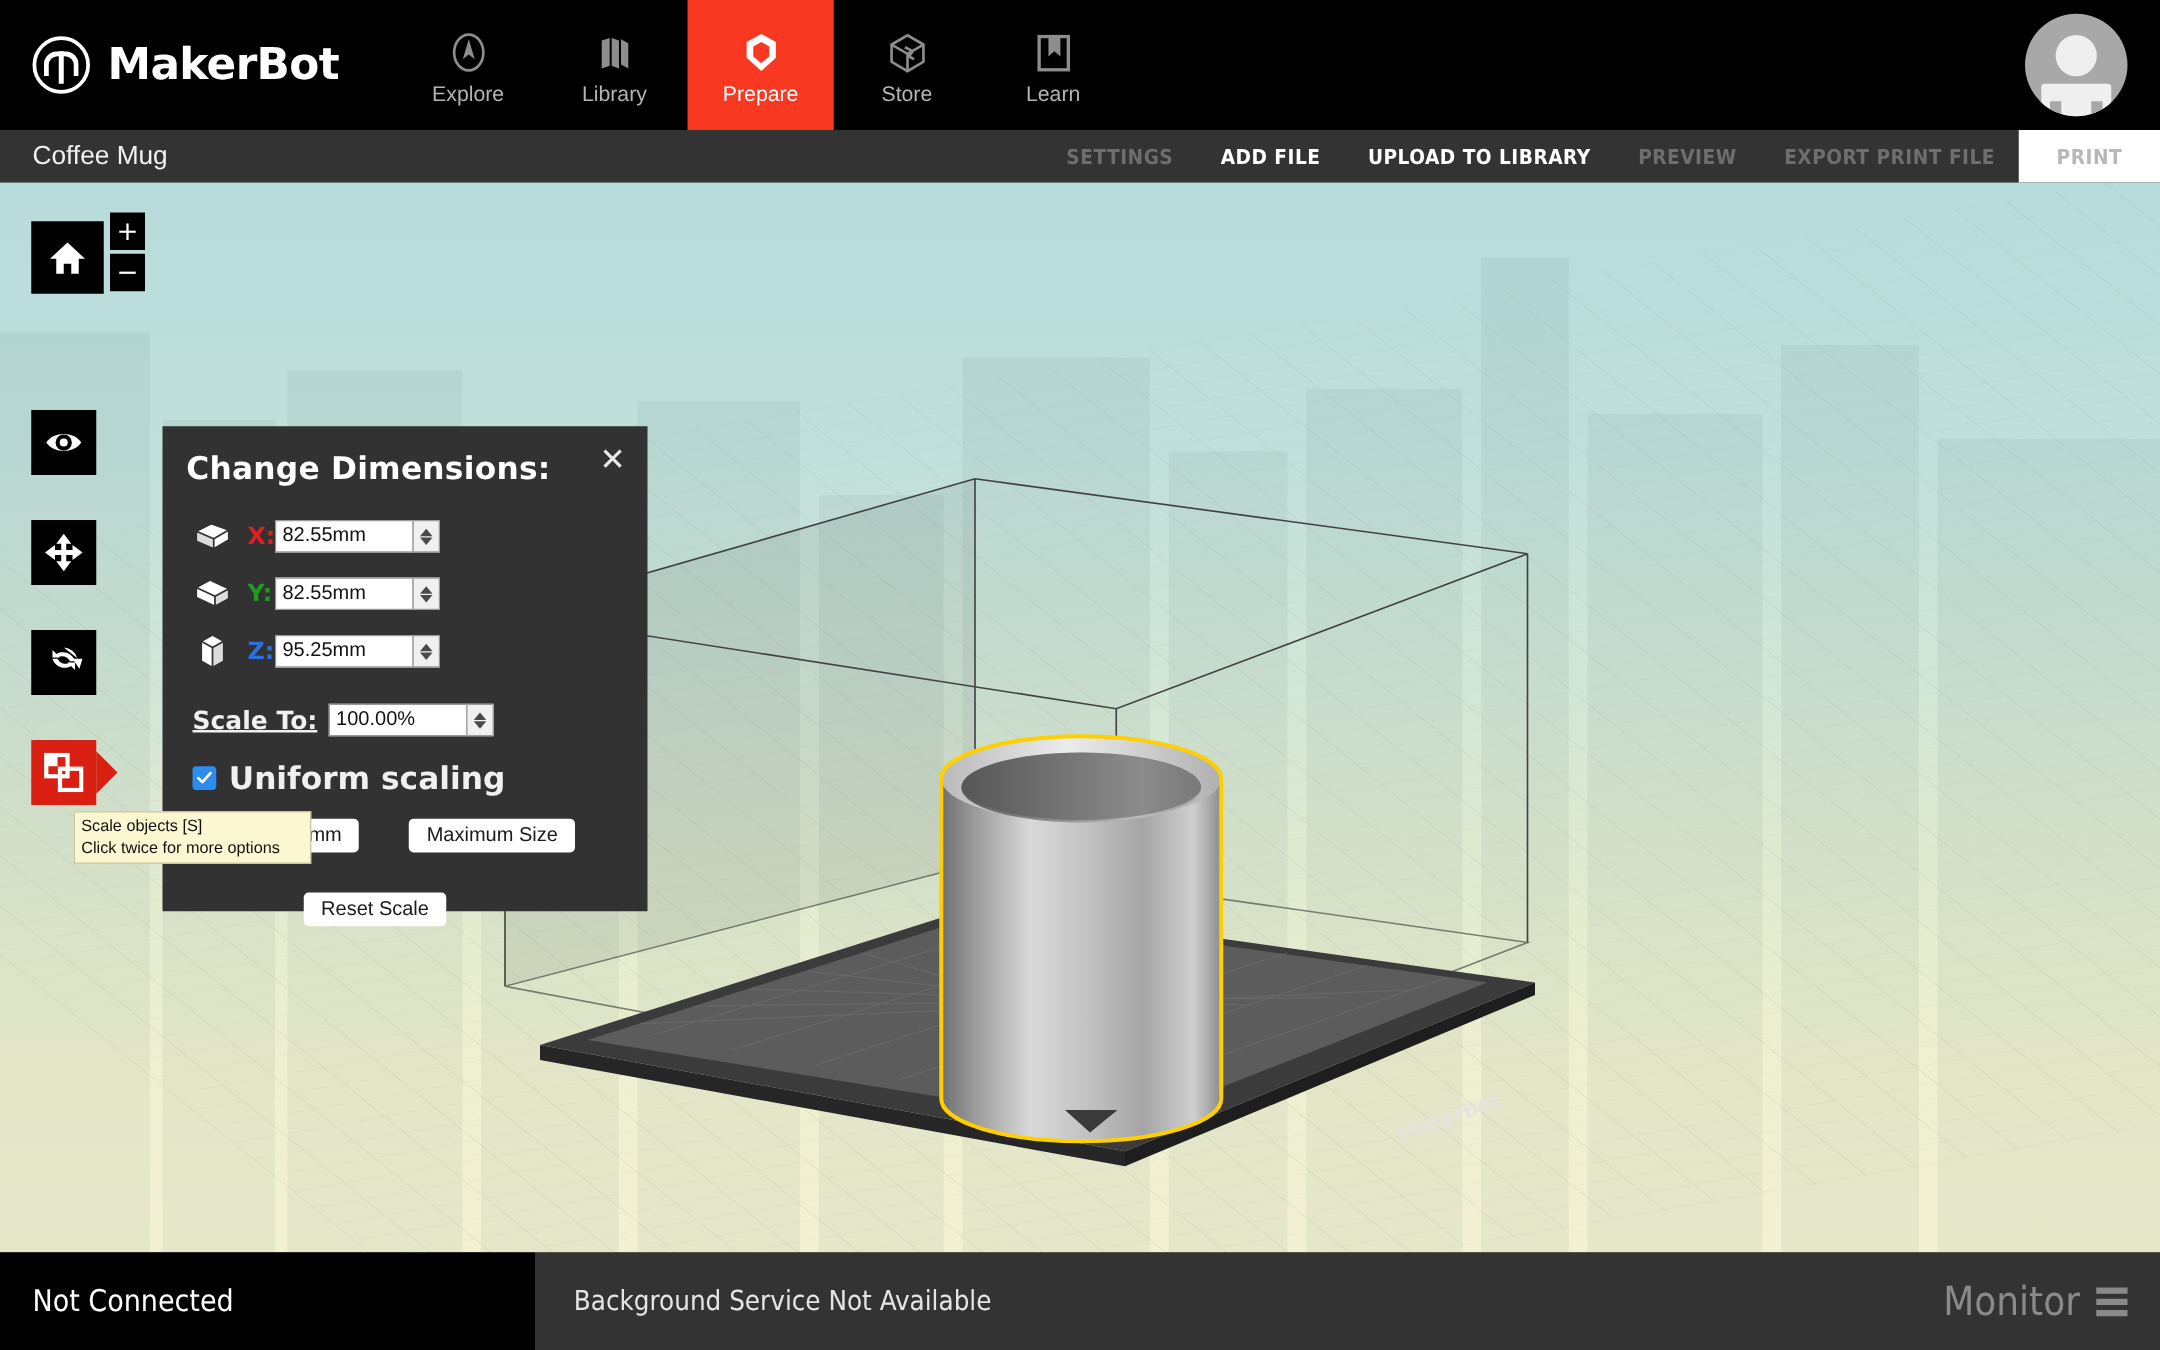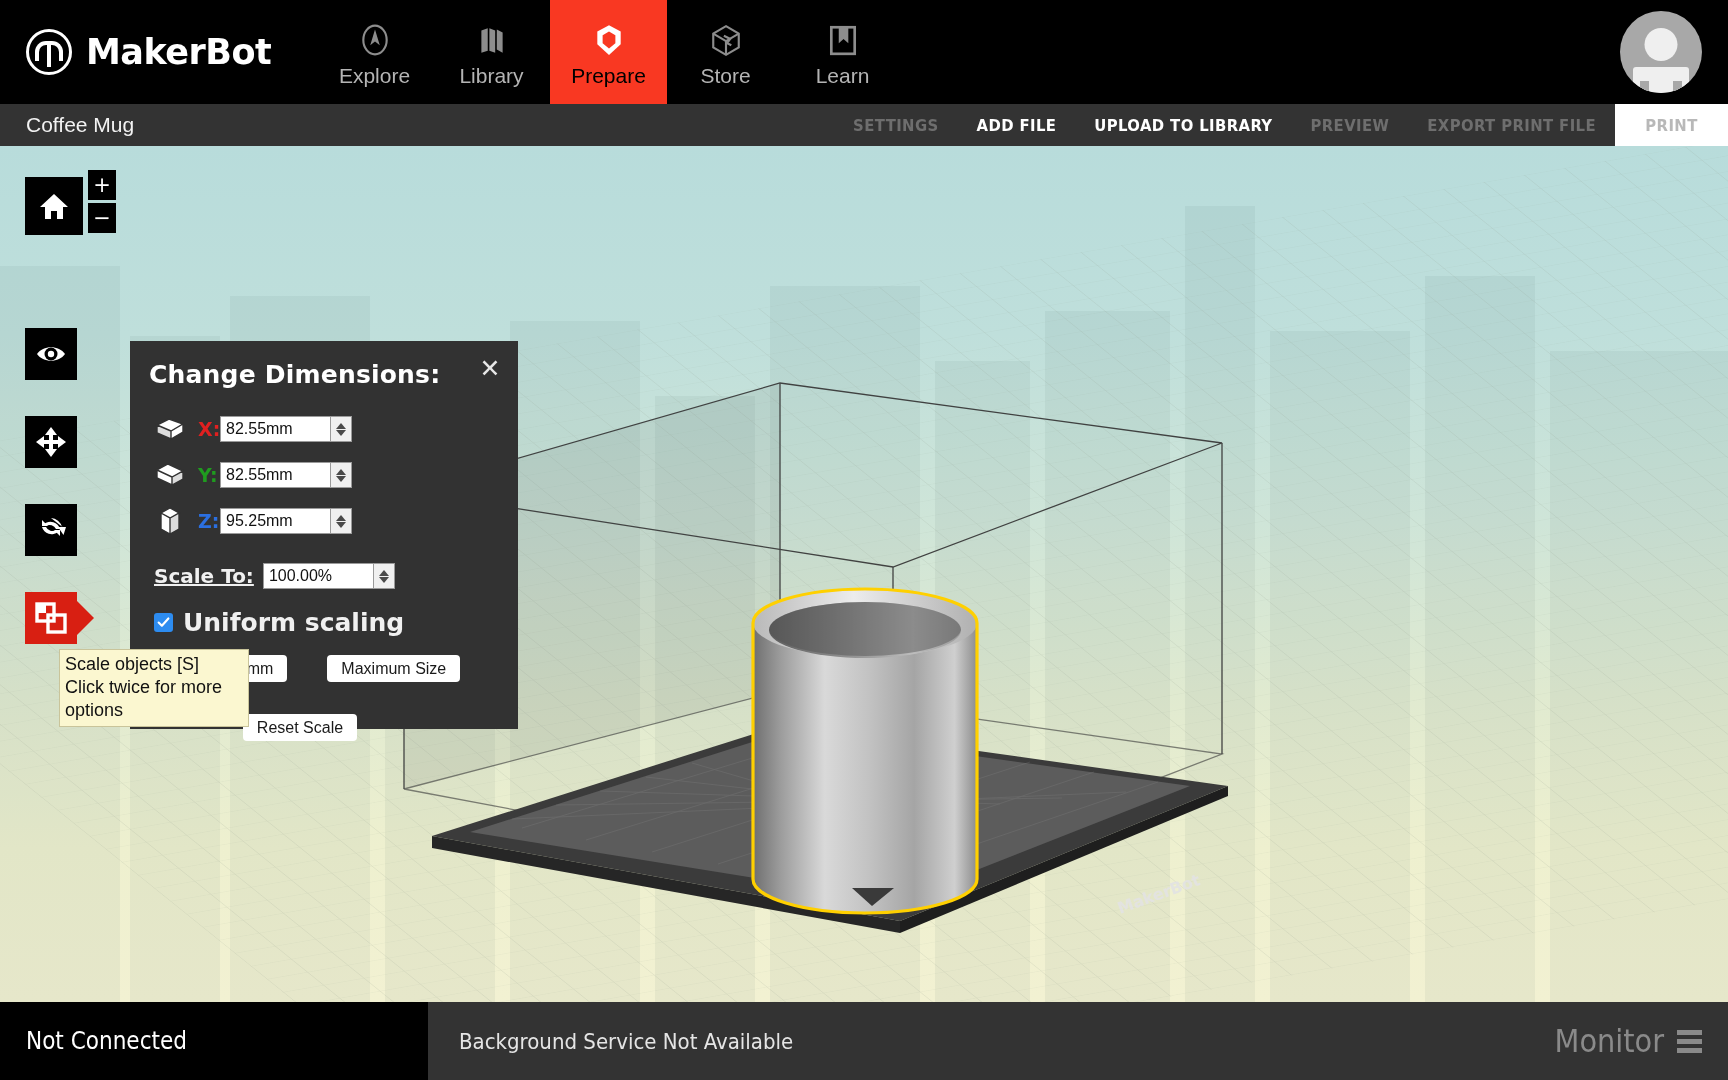--- a/index.html
+++ b/index.html
@@ -34,22 +34,22 @@
     color:#fff; font-size:35px; font-weight:bold; letter-spacing:-0.5px;
     font-family:"DejaVu Sans", sans-serif;
   }
   .navitems { display:flex; align-items:stretch; }
   .navitem {
     width:117px; display:flex; flex-direction:column;
     align-items:center; justify-content:center; gap:7px;
     cursor:pointer; position:relative; padding-top:6px;
   }
   .navitem.active { background:#F93822; }
-  .navitem .nlabel { font-size:21px; color:#b4b4b4; }
-  .navitem.active .nlabel { color:#000000; }
+  .navitem .nlabel { font-size:17px; color:#b4b4b4; }
+  .navitem.active .nlabel { color:#ffffff; }
   .navicon { width:34px; height:34px; display:block; }
   .navicon svg { width:100%; height:100%; display:block; }
 
   .avatar {
     position:absolute; right:26px; top:11px; width:82px; height:82px;
     border-radius:50%; background:#a8a8a8; overflow:hidden; cursor:pointer;
   }
   .avatar .av-head {
     position:absolute; left:50%; top:17px; transform:translateX(-50%);
     width:33px; height:33px; border-radius:50%; background:#efefef;
@@ -124,21 +124,21 @@
   .tool.selected { background:#d81f12; }
   .tool.selected::after {
     content:""; position:absolute; left:52px; top:9px;
     border-top:17px solid transparent; border-bottom:17px solid transparent;
     border-left:17px solid #d81f12;
   }
 
   .tooltip {
     position:absolute; left:59px; top:503px; width:190px;
     background:#fbf7d0; border:1px solid #c9c49a; padding:3px 5px 4px 5px;
-    font-size:18px; color:#111; line-height:1.28; z-index:30;
+    font-size:13px; color:#111; line-height:1.28; z-index:30;
   }
 
   
   .dialog {
     position:absolute; left:98px; top:195px; width:388px; height:388px;
     background:#323232; z-index:25;
     font-family:"DejaVu Sans", sans-serif;
     margin-left:32px;
   }
   .dlg-title {

